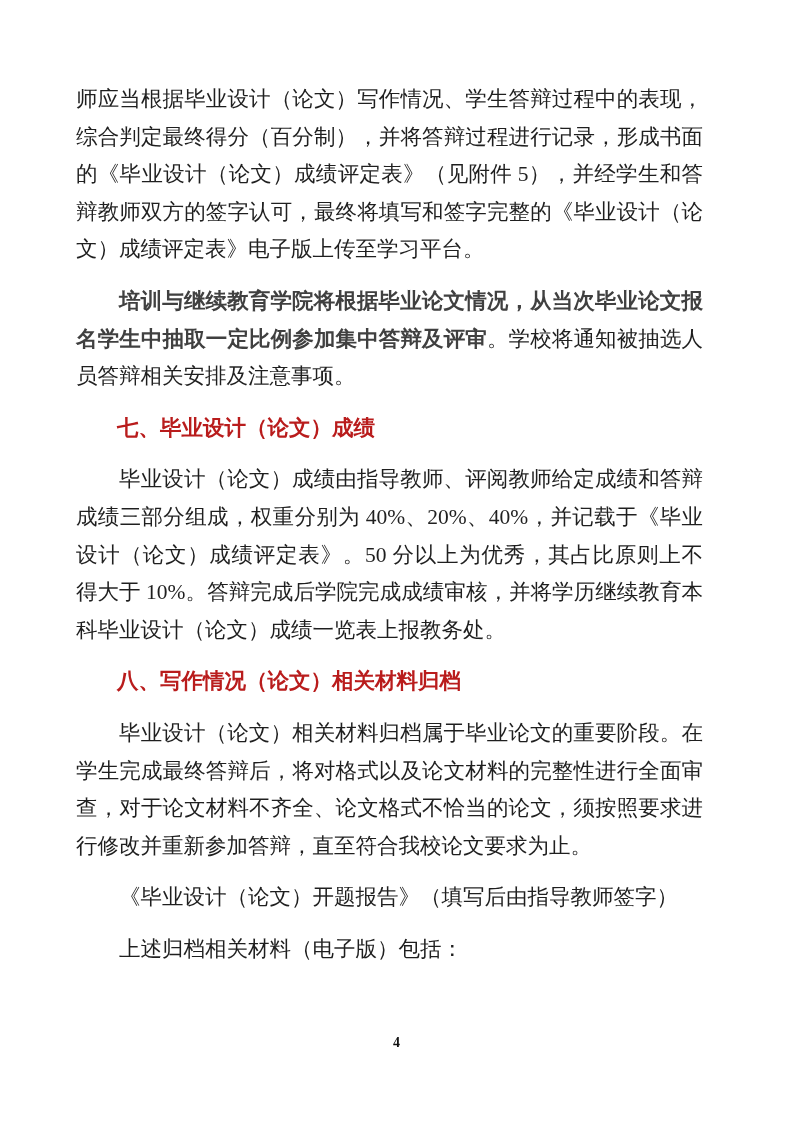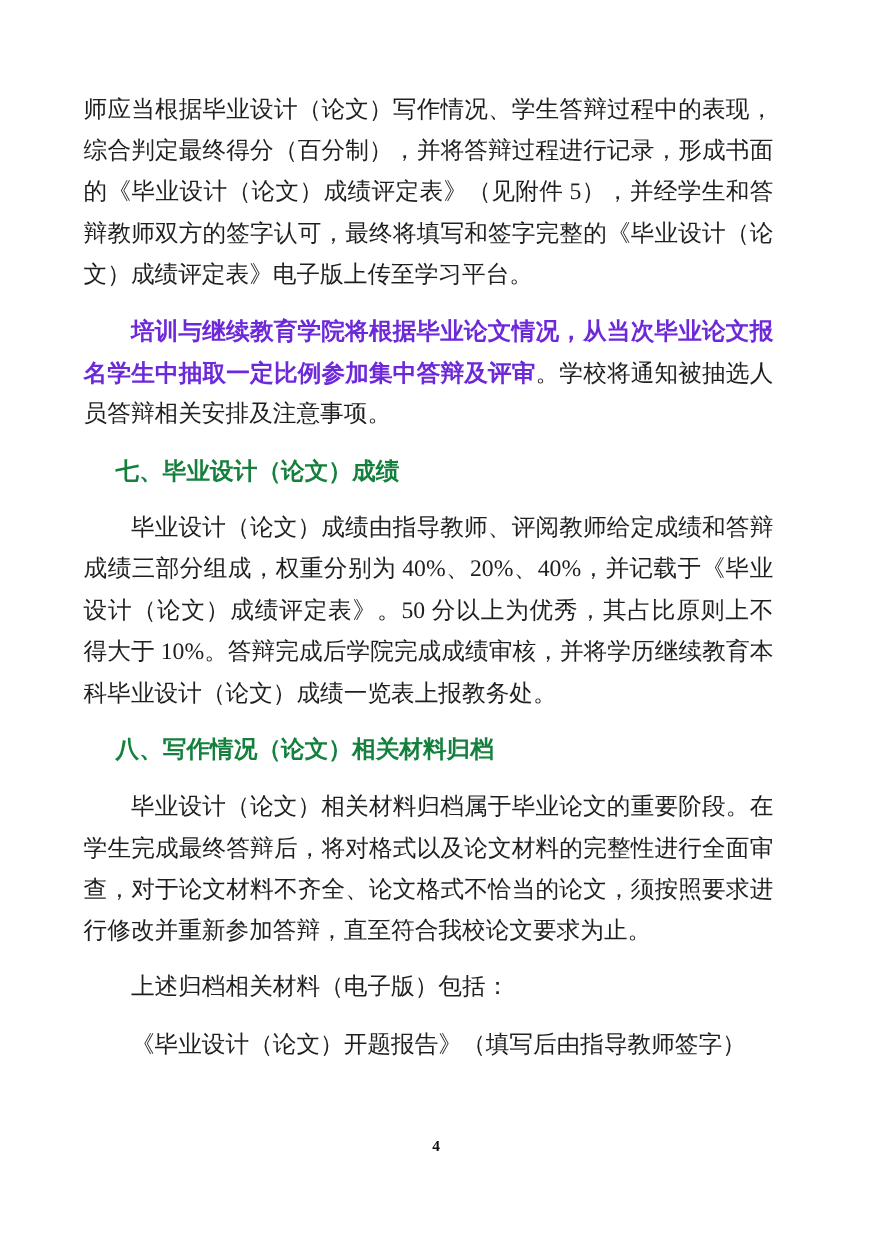--- a/index.html
+++ b/index.html
@@ -28,31 +28,31 @@
     word-break: break-all;
   }
   .para {
     margin: 14px;
     text-indent: 2em;
   }
   .para.no-indent {
     text-indent: 0;
   }
   .heading {
-    margin: 0;
+    margin: 12px;
     font-size: 21.5px;
     line-height: 37.6px;
     font-weight: bold;
     text-indent: 2em;
-    color: #15803d;
+    color: #b91c1c;
     font-family: "Liberation Sans", "DejaVu Sans", sans-serif;
   }
   .bold-seg {
     font-weight: bold;
-    color: #6d28d9;
+    color: #404040;
     font-family: "Liberation Sans", "DejaVu Sans", sans-serif;
   }
   .page-number {
     position: absolute;
     top: 1035px;
     left: 0;
     width: 100%;
     text-align: center;
     font-size: 14px;
     font-weight: bold;
@@ -72,20 +72,20 @@
 
     <h2 class="heading">七、毕业设计（论文）成绩</h2>
 
     <p class="para">毕业设计（论文）成绩由指导教师、评阅教师给定成绩和答辩成绩三部分组成，权重分别为 40%、20%、40%，并记载于《毕业设计（论文）成绩评定表》。50 分以上为优秀，其占比原则上不得大于 10%。答辩完成后学院完成成绩审核，并将学历继续教育本科毕业设计（论文）成绩一览表上报教务处。</p>
 
 
     <h2 class="heading">八、写作情况（论文）相关材料归档</h2>
 
     <p class="para">毕业设计（论文）相关材料归档属于毕业论文的重要阶段。在学生完成最终答辩后，将对格式以及论文材料的完整性进行全面审查，对于论文材料不齐全、论文格式不恰当的论文，须按照要求进行修改并重新参加答辩，直至符合我校论文要求为止。</p>
 
+    <p class="para">《毕业设计（论文）开题报告》（填写后由指导教师签字）</p>
+
     <p class="para">上述归档相关材料（电子版）包括：</p>
-
-    <p class="para">《毕业设计（论文）开题报告》（填写后由指导教师签字）</p>
 
   </div>
 
   <div class="page-number">4</div>
 </div>
 
 </body></html>

